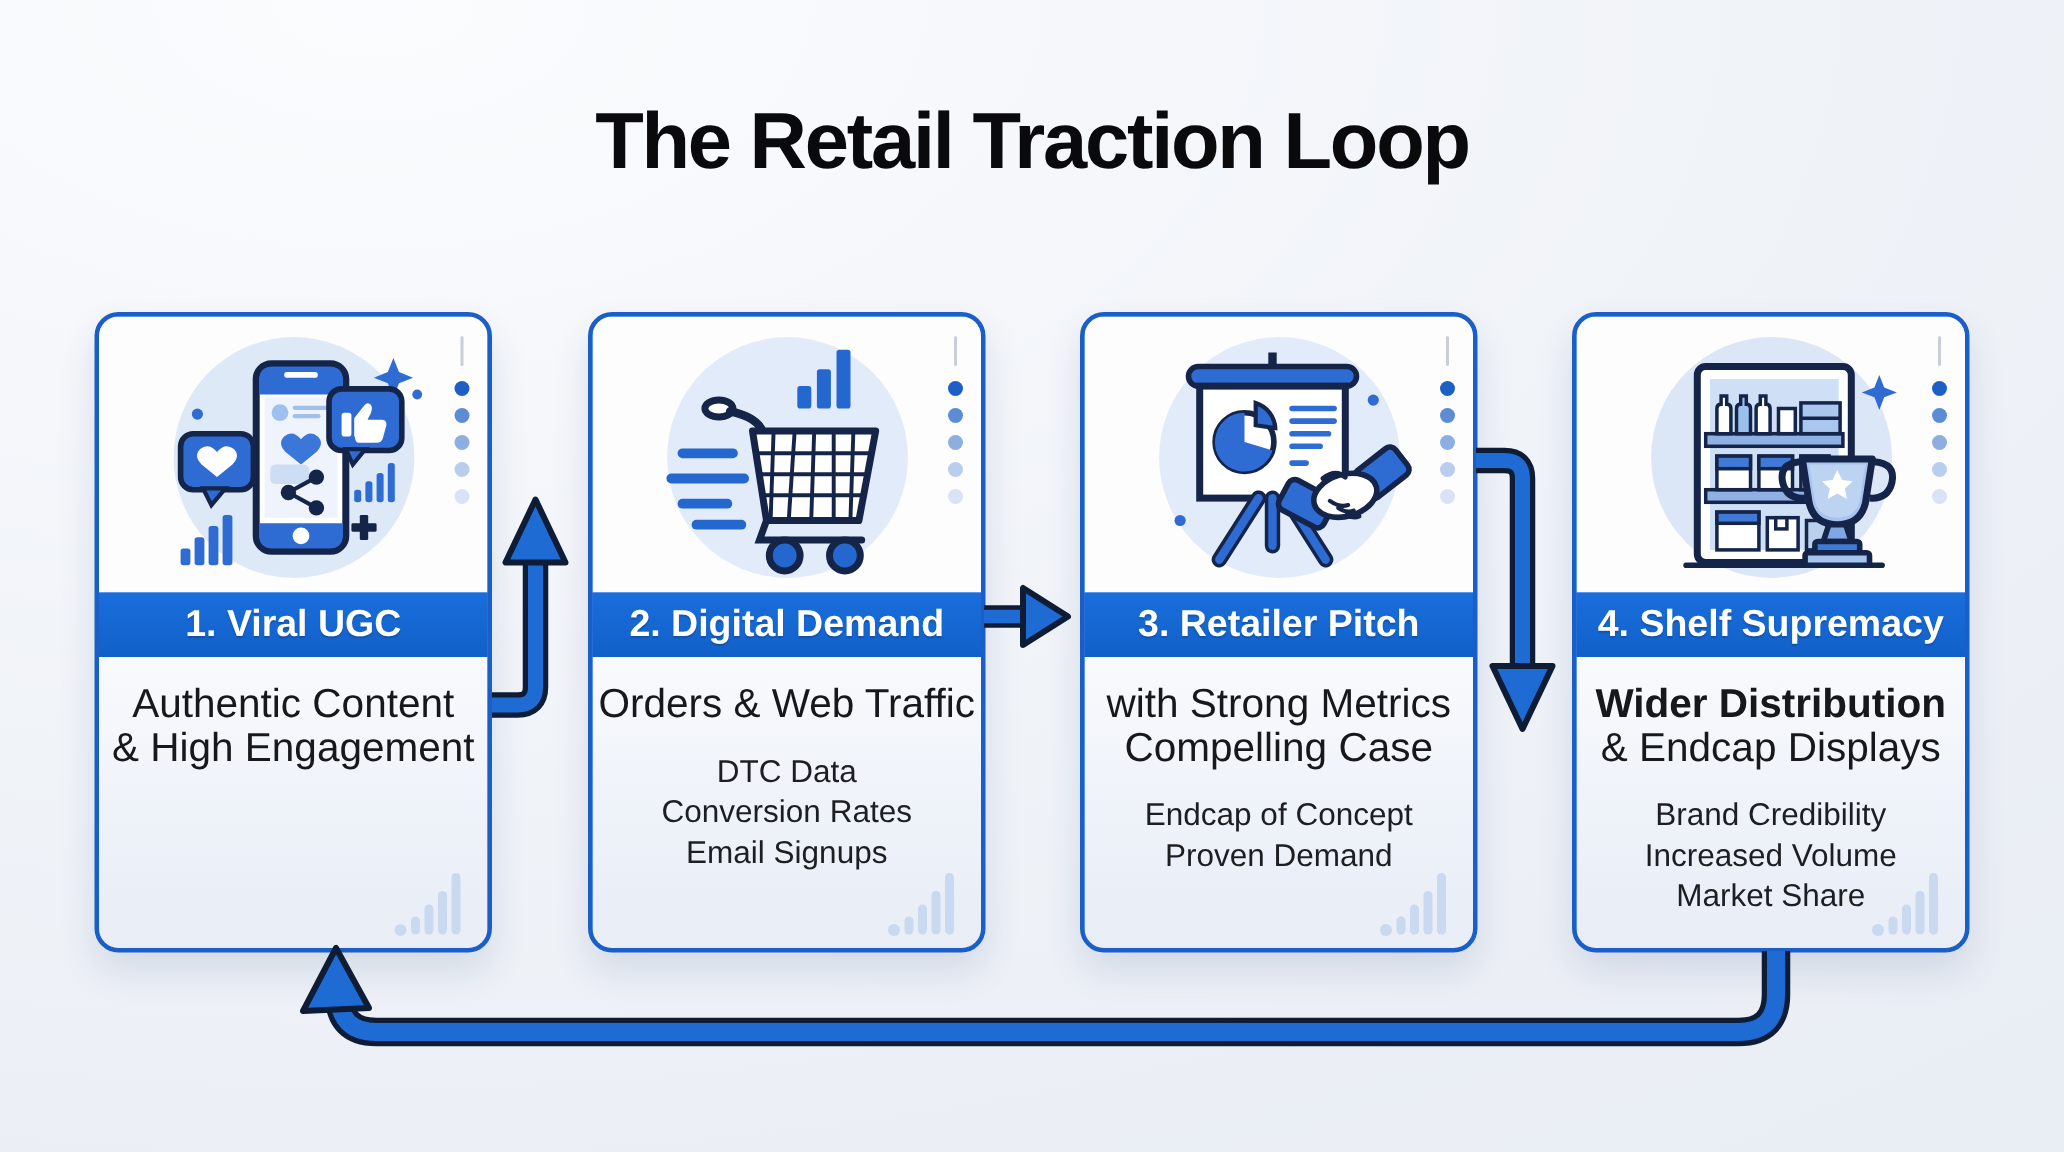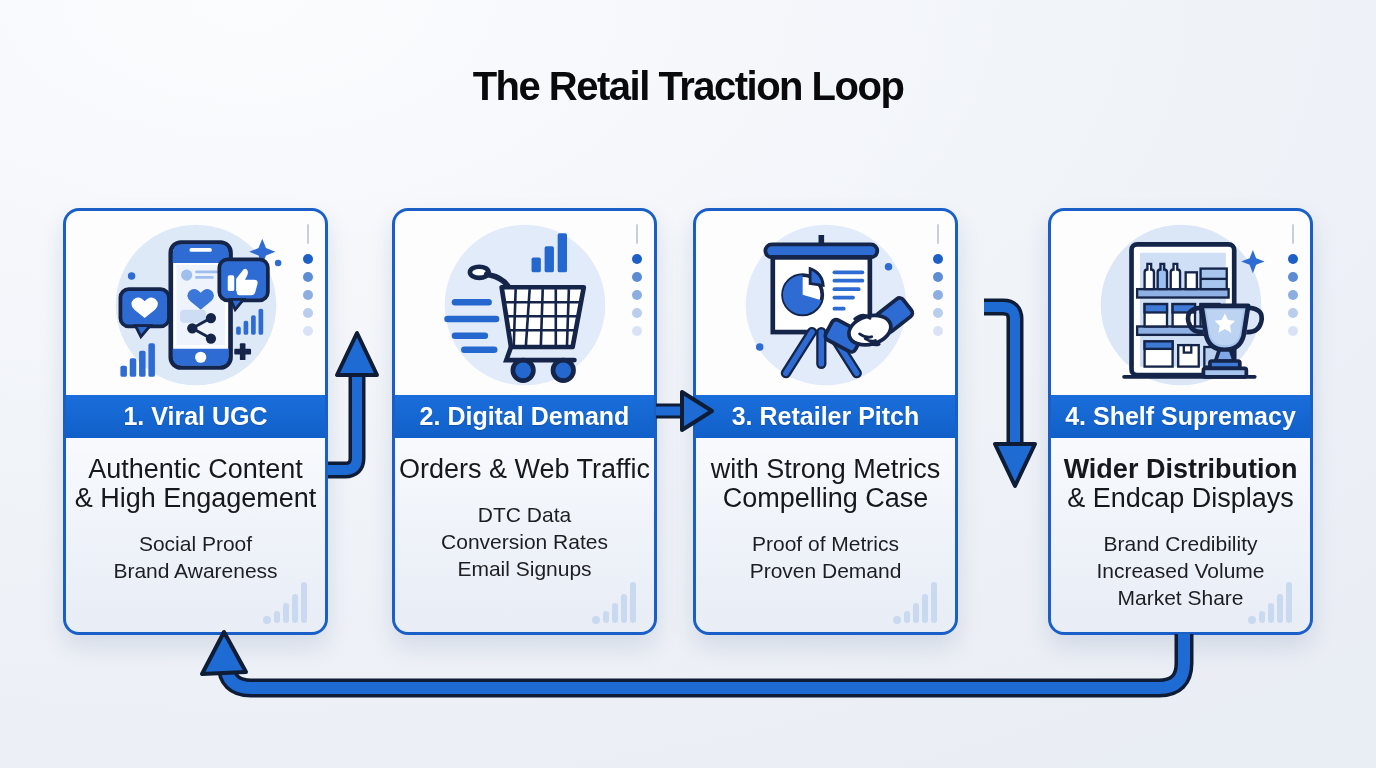--- a/index.html
+++ b/index.html
@@ -14,30 +14,30 @@
   *{margin:0;padding:0;box-sizing:border-box}
   html,body{width:1376px;height:768px}
   body{
     font-family:"Liberation Sans","DejaVu Sans",sans-serif;
     background:radial-gradient(120% 120% at 18% 0%, #fbfcfe 0%, #f0f3f8 55%, #e9edf4 100%);
     position:relative;overflow:hidden;
   }
   .stage{position:absolute;inset:0}
   .title{
     position:absolute;top:64px;left:0;width:100%;
-    text-align:center;font-size:40px;font-weight:700;
+    text-align:center;font-size:53px;font-weight:700;
     letter-spacing:-1.5px;color:#0a0a0c;
   }
   .card{
     position:absolute;top:208px;width:265px;height:427px;
     background:#3b82f6;border:3px solid var(--card-border);border-radius:16px;
     box-shadow:0 12px 24px rgba(25,60,120,.12);
     z-index:2;overflow:hidden;
   }
-  .card.c1{left:63px}.card.c2{left:392px}.card.c3{left:693px}.card.c4{left:1048px}
+  .card.c1{left:63px}.card.c2{left:392px}.card.c3{left:720px}.card.c4{left:1048px}
   .icon-zone{
     position:absolute;top:0;left:0;right:0;height:184px;background:#fdfdfe;
     display:flex;align-items:center;justify-content:center;
   }
   .icon-zone svg.main-icon{width:196px;height:178px;margin-top:4px}
   .band{
     position:absolute;top:184px;left:0;right:0;height:43px;
     background:linear-gradient(180deg,#1a6edb,#1160c9);
     color:#fff;font-size:25px;font-weight:700;
     display:flex;align-items:center;justify-content:center;
@@ -131,24 +131,20 @@
           <i class="dc dc4"></i>
           <i class="dc dc5"></i>
       </div>
     </div>
     <div class="band">1. Viral UGC</div>
     <div class="body">
       <div class="primary">
         <div>Authentic Content</div>
         <div>&amp; High Engagement</div>
       </div>
-      <div class="secondary">
-        <div>Social Proof</div>
-        <div>Brand Awareness</div>
-      </div>
       <svg class="watermark" viewBox="0 0 52 50">
         <circle cx="5" cy="45" r="4" fill="#c9d9f0"></circle>
         <rect x="12" y="36" width="6" height="12" rx="3" fill="#c9d9f0"></rect>
         <rect x="21" y="28" width="6" height="20" rx="3" fill="#c9d9f0"></rect>
         <rect x="30" y="19" width="6" height="29" rx="3" fill="#c9d9f0"></rect>
         <rect x="39" y="7" width="6" height="41" rx="3" fill="#c9d9f0"></rect>
       </svg>
     </div>
   </div>
 
@@ -262,21 +258,21 @@
           <i class="dc dc5"></i>
       </div>
     </div>
     <div class="band">3. Retailer Pitch</div>
     <div class="body">
       <div class="primary">
         <div>with Strong Metrics</div>
         <div>Compelling Case</div>
       </div>
       <div class="secondary">
-        <div>Proof of Metrics</div>
+        <div>Endcap of Concept</div>
         <div>Proven Demand</div>
       </div>
       <svg class="watermark" viewBox="0 0 52 50">
         <circle cx="5" cy="45" r="4" fill="#c9d9f0"></circle>
         <rect x="12" y="36" width="6" height="12" rx="3" fill="#c9d9f0"></rect>
         <rect x="21" y="28" width="6" height="20" rx="3" fill="#c9d9f0"></rect>
         <rect x="30" y="19" width="6" height="29" rx="3" fill="#c9d9f0"></rect>
         <rect x="39" y="7" width="6" height="41" rx="3" fill="#c9d9f0"></rect>
       </svg>
     </div>

